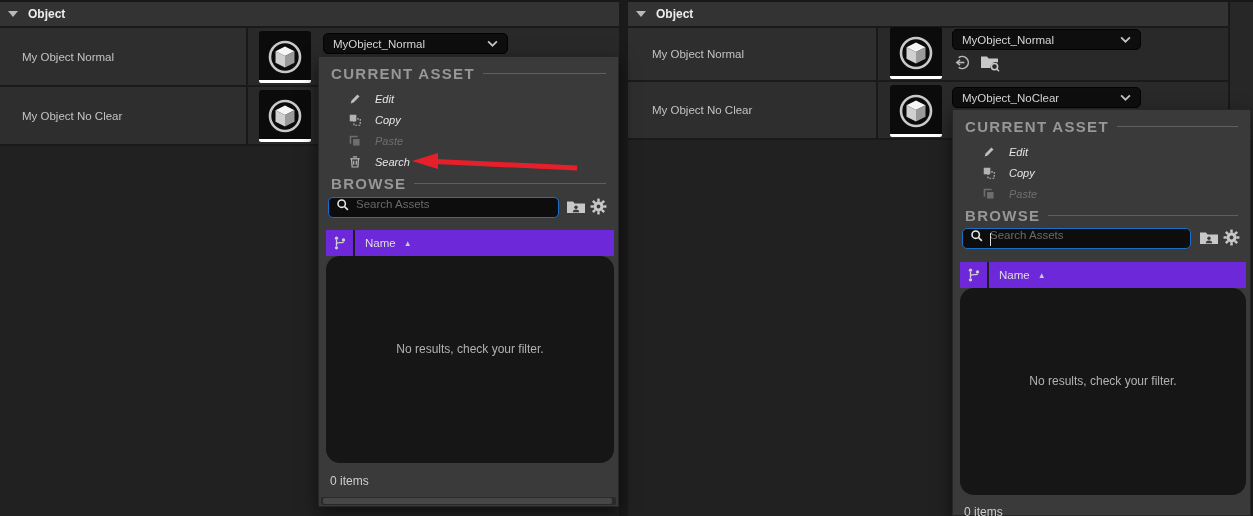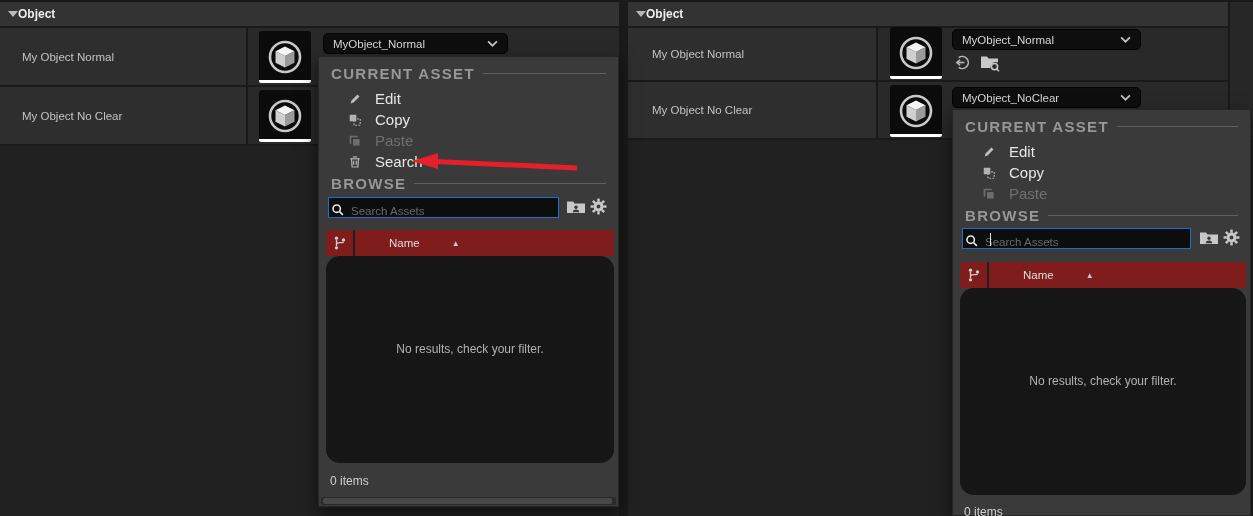--- a/index.html
+++ b/index.html
@@ -3,21 +3,21 @@
 <meta charset="utf-8">
 <style>
   html,body{margin:0;padding:0;background:#161616;}
   body{font-family:"Liberation Sans","DejaVu Sans",sans-serif;-webkit-font-smoothing:antialiased;}
   .stage{position:relative;width:1253px;height:516px;background:#1f1f1f;overflow:hidden;}
   .panel{position:absolute;top:0;height:516px;background:#212121;}
   .abs{position:absolute;}
   
   .cat{position:absolute;left:0;right:0;top:0;height:28px;box-sizing:border-box;
        background:#333333;border-top:2px solid #181818;border-bottom:2px solid #1a1a1a;
-       display:flex;align-items:center;padding-left:8px;}
+       display:flex;align-items:center;padding-left:8px;gap:10px;}
   .tri{width:0;height:0;border-left:5px solid transparent;border-right:5px solid transparent;border-top:6px solid #b9b9b9;}
   .cat-title{font-size:12px;font-weight:bold;color:#ededed;}
   
   .prow-name{position:absolute;background:#2e2e2e;display:flex;align-items:center;box-sizing:border-box;}
   .prow-name span{font-size:11.5px;color:#c3c3c3;}
   .prow-val{position:absolute;background:#292929;}
   .vsplit{position:absolute;width:2px;background:#191919;}
   .hdiv{position:absolute;height:2px;background:#1a1a1a;left:0;}
   
   .thumb{position:absolute;width:52px;height:52px;background:#0b0b0b;border-radius:3px;
@@ -29,32 +29,32 @@
          padding:0 9px;z-index:6;cursor:pointer;}
   .combo span{font-size:11.5px;color:#d6d6d6;white-space:nowrap;}
   
   .dropdown{position:absolute;box-sizing:border-box;background:#3a3a3a;border:1px solid #262626;
             box-shadow:0 6px 16px rgba(0,0,0,.55);z-index:10;}
   .sect{position:absolute;left:0;right:0;display:flex;align-items:center;gap:8px;padding:0 12px;}
   .sect-label{font-size:15px;font-weight:bold;letter-spacing:1.3px;color:#979797;white-space:nowrap;}
   .sect-line{flex:1;height:1px;background:#5f5f5f;}
   .mitem{position:absolute;left:0;right:0;height:21px;display:flex;align-items:center;padding-left:28px;gap:12px;cursor:pointer;}
   .mitem .micon{width:16px;height:16px;display:flex;align-items:center;justify-content:center;}
-  .mitem span{font-size:15px;color:#e6e6e6;}
+  .mitem span{font-size:11px;color:#e6e6e6;font-style:italic;}
   .mitem.disabled span{color:#6f6f6f;}
   
   .searchpill{position:absolute;height:21px;box-sizing:border-box;background:#0d0d0d;
-              border:1px solid #1c6fc5;border-radius:0;display:flex;align-items:flex-end;padding-left:2px;}
+              border:1px solid #1c6fc5;border-radius:5px;display:flex;align-items:flex-start;padding-left:7px;}
   .searchpill input{flex:1;min-width:0;background:transparent;border:none;outline:none;
               color:#dddddd;font-size:11.5px;font-family:inherit;padding:0 8px 0 6px;}
   .searchpill input::placeholder{color:#6a6a6a;}
   .caret{position:absolute;left:27px;top:4px;width:1px;height:13px;background:#e0e0e0;}
   .iconbtn{position:absolute;display:flex;align-items:center;justify-content:center;cursor:pointer;}
   
-  .listheader{position:absolute;box-sizing:border-box;background:#7f1d1d;display:flex;align-items:center;gap:24px;}
+  .listheader{position:absolute;box-sizing:border-box;background:#6d28d9;display:flex;align-items:center;}
   .lh-branch{width:27px;height:100%;display:flex;align-items:center;justify-content:center;border-right:2px solid #1f1f1f;}
   .lh-name{font-size:11.5px;color:#dedede;padding-left:10px;}
   .lh-sort{font-size:8px;color:#c9c9c9;margin-left:8px;}
   .listbody{position:absolute;background:#161616;border-radius:14px;}
   .emptymsg{position:absolute;top:86px;left:0;right:0;text-align:center;font-size:12px;color:#b2b2b2;}
   .count{position:absolute;font-size:12px;color:#cfcfcf;}
   .hscroll{position:absolute;height:8px;background:#2a2a2a;border-radius:2px;}
   .hscroll .thumbbar{position:absolute;left:2px;right:4px;top:1px;bottom:1px;background:#474747;border-radius:2px;}
   .gapstrip{position:absolute;top:0;height:516px;background:#1a1a1a;}
 </style>

